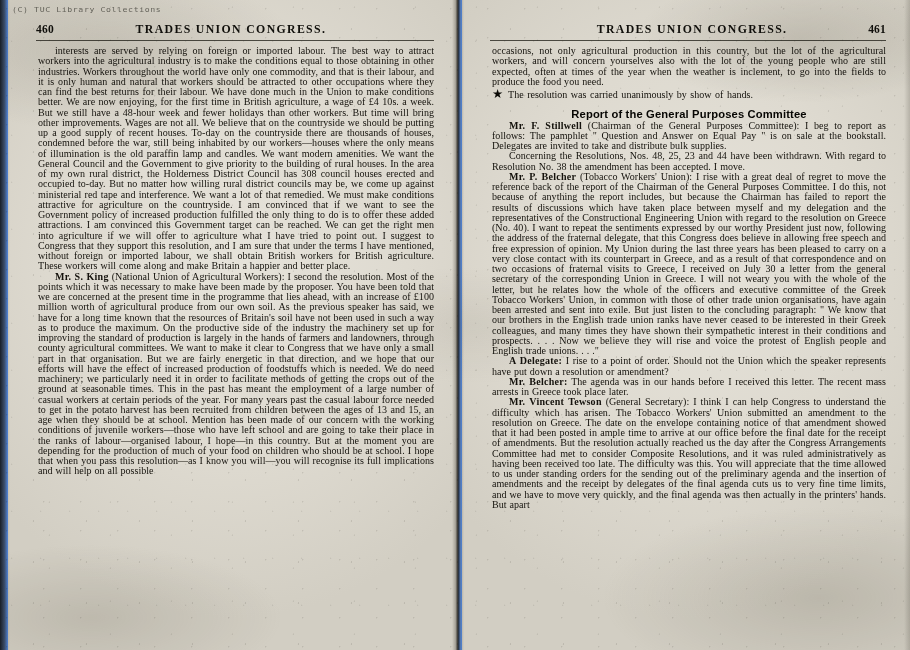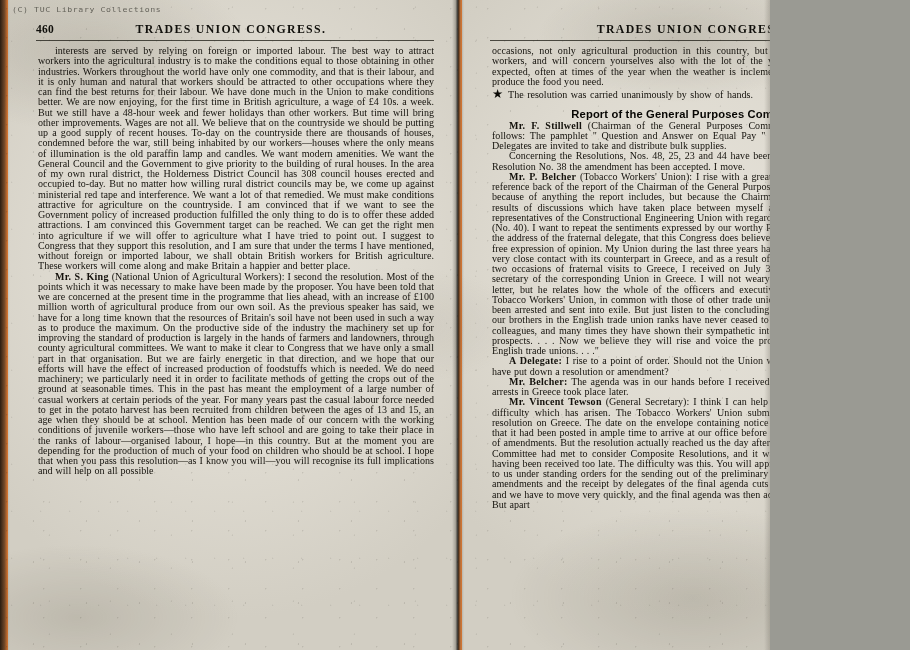--- a/index.html
+++ b/index.html
@@ -3,24 +3,24 @@
 <meta charset="utf-8">
 <title>Trades Union Congress 460-461</title>
 <style>
   html, body {
     margin: 0;
     padding: 0;
     background: #9a9a93;
   }
   #scan {
     position: relative;
-    width: 770px;
+    width: 910px;
     height: 650px;
     overflow: hidden;
-    background: #f97316;
+    background: #3b82f6;
     font-family: "Liberation Serif", serif;
   }
 
   
   .sheet {
     position: absolute;
     top: 0;
     height: 650px;
     background:
       radial-gradient(ellipse 70% 55% at 50% 40%, #e6e3da 0%, #dedad0 55%, #d2cec3 100%);

